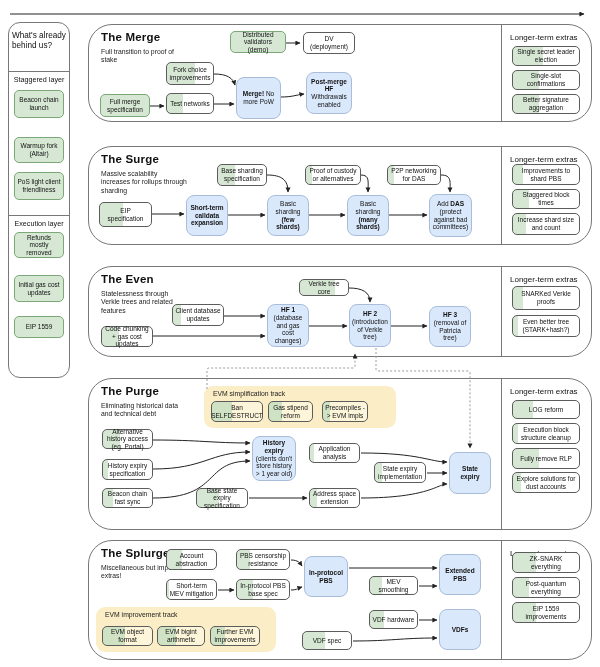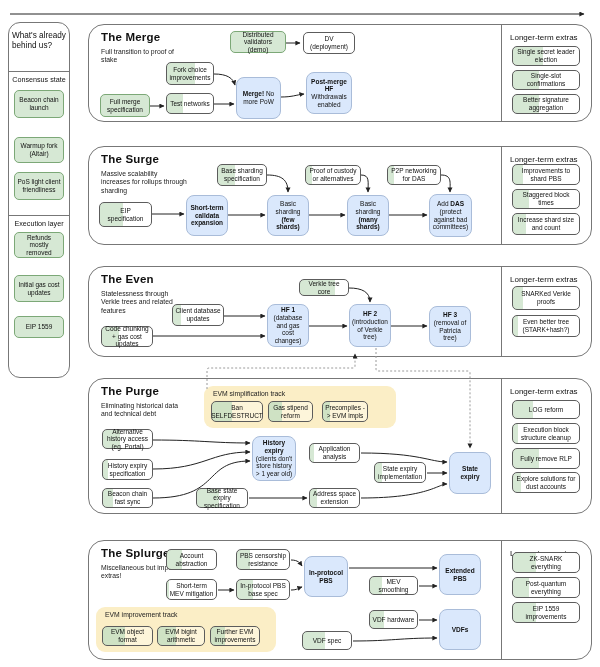--- a/index.html
+++ b/index.html
@@ -4,21 +4,21 @@
 <style>
   html,body{margin:0;padding:0;}
   body{
     width:600px;height:667px;position:relative;background:#ffffff;
     font-family:"Liberation Sans", sans-serif;color:#111;overflow:hidden;
   }
   .abs{position:absolute;}
   
   .section{
     position:absolute;left:88px;width:504px;
-    border:1px solid #777;border-radius:16px;background:#fff;box-sizing:border-box;
+    border:1px solid #777;border-radius:24px;background:#fff;box-sizing:border-box;
   }
   .section .divider{position:absolute;top:0;bottom:0;left:412px;width:0;border-left:1px solid #777;}
   .section-title{position:absolute;left:12px;top:6px;font-size:11.5px;font-weight:bold;letter-spacing:.2px;}
   .section-sub{position:absolute;left:12px;top:23px;width:86px;font-size:6.8px;line-height:1.25;color:#222;}
   .extras-title{position:absolute;left:421px;top:8px;width:84px;font-size:8px;color:#111;}
   
   #sidebar{position:absolute;left:8px;top:22px;width:62px;height:356px;border:1px solid #777;border-radius:12px;box-sizing:border-box;background:#fff;}
   #sidebar .sb-title{position:absolute;left:3px;top:8px;width:56px;text-align:left;font-size:8.2px;line-height:1.25;}
   #sidebar .sb-div{position:absolute;left:0;width:100%;border-top:1px solid #777;height:0;}
   #sidebar .sb-group{position:absolute;left:0;width:100%;text-align:center;font-size:7.2px;}
@@ -40,21 +40,21 @@
   #time-label{position:absolute;top:1px;left:285px;font-size:8px;color:#111;margin-top:39px;}
 </style>
 </head>
 <body>
 
 <div id="time-label">Time</div>
 
 <div id="sidebar">
   <div class="sb-title">What's already behind us?</div>
   <div class="sb-div" style="top:48px"></div>
-  <div class="sb-group" style="top:52px">Consensus state</div>
+  <div class="sb-group" style="top:52px">Staggered layer</div>
   <div class="sb-div" style="top:192px"></div>
   <div class="sb-group" style="top:196px">Execution layer</div>
 </div>
 
 <div class="section" style="top:24px;height:98px">
   <div class="section-title">The Merge</div>
   <div class="section-sub">Full transition to proof of stake</div>
   <div class="divider"></div>
   <div class="extras-title">Longer-term extras</div>
 </div>
@@ -63,21 +63,21 @@
   <div class="section-sub">Massive scalability increases for rollups through sharding</div>
   <div class="divider"></div>
   <div class="extras-title">Longer-term extras</div>
 </div>
 <div class="section" style="top:266px;height:91px">
   <div class="section-title">The Even</div>
   <div class="section-sub">Statelessness through Verkle trees and related features</div>
   <div class="divider"></div>
   <div class="extras-title">Longer-term extras</div>
 </div>
-<div class="section" style="top:378px;height:136px">
+<div class="section" style="top:378px;height:152px">
   <div class="section-title">The Purge</div>
   <div class="section-sub">Eliminating historical data and technical debt</div>
   <div class="divider"></div>
   <div class="extras-title">Longer-term extras</div>
 </div>
 <div class="section" style="top:540px;height:120px">
   <div class="section-title">The Splurge</div>
   <div class="section-sub">Miscellaneous but important extras!</div>
   <div class="divider"></div>
   <div class="extras-title">Longer-term extras</div>

